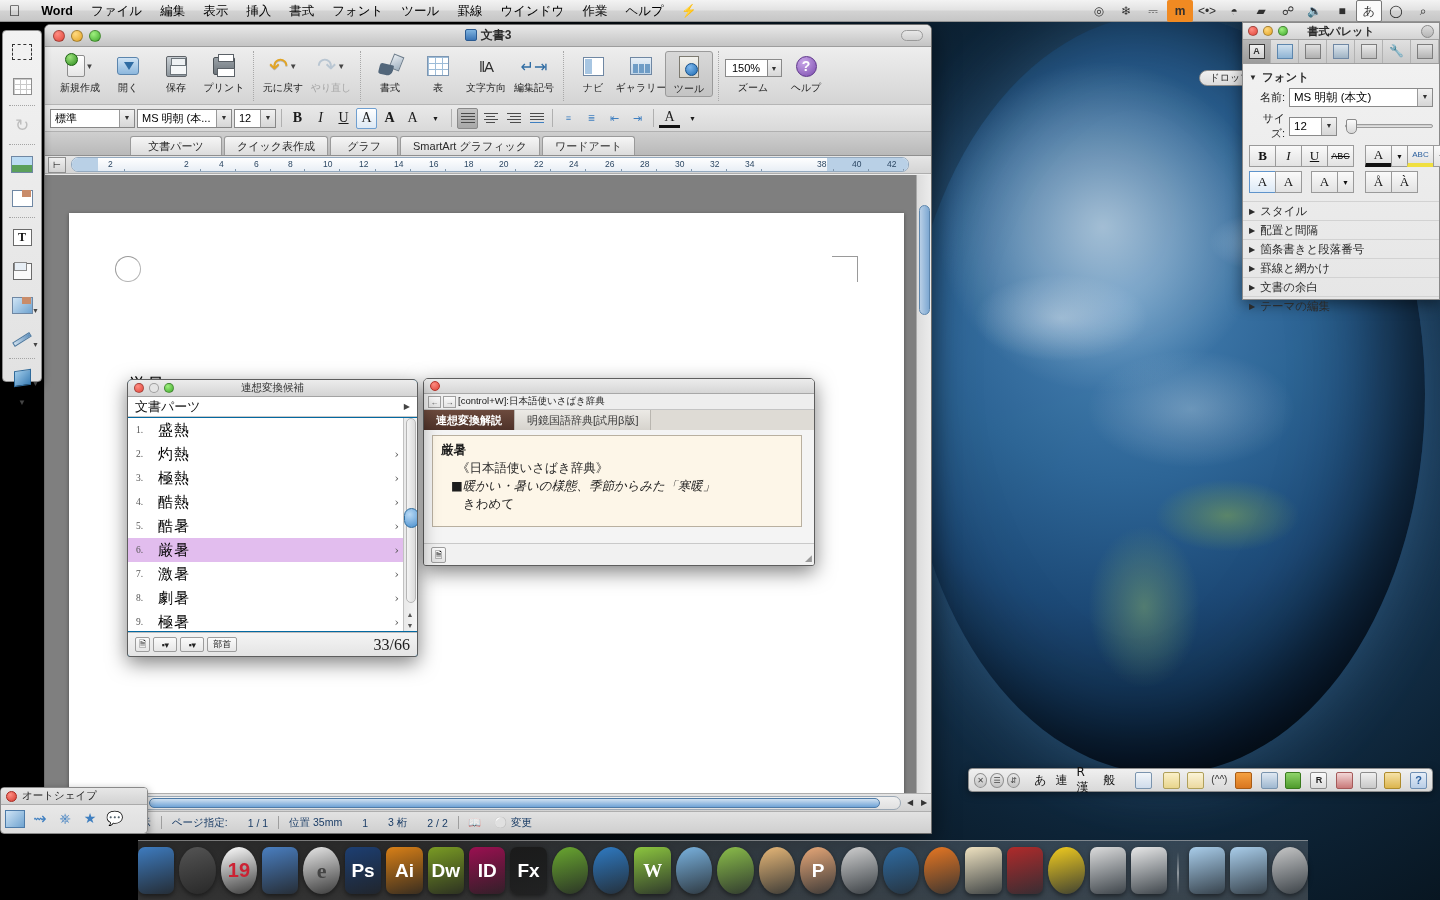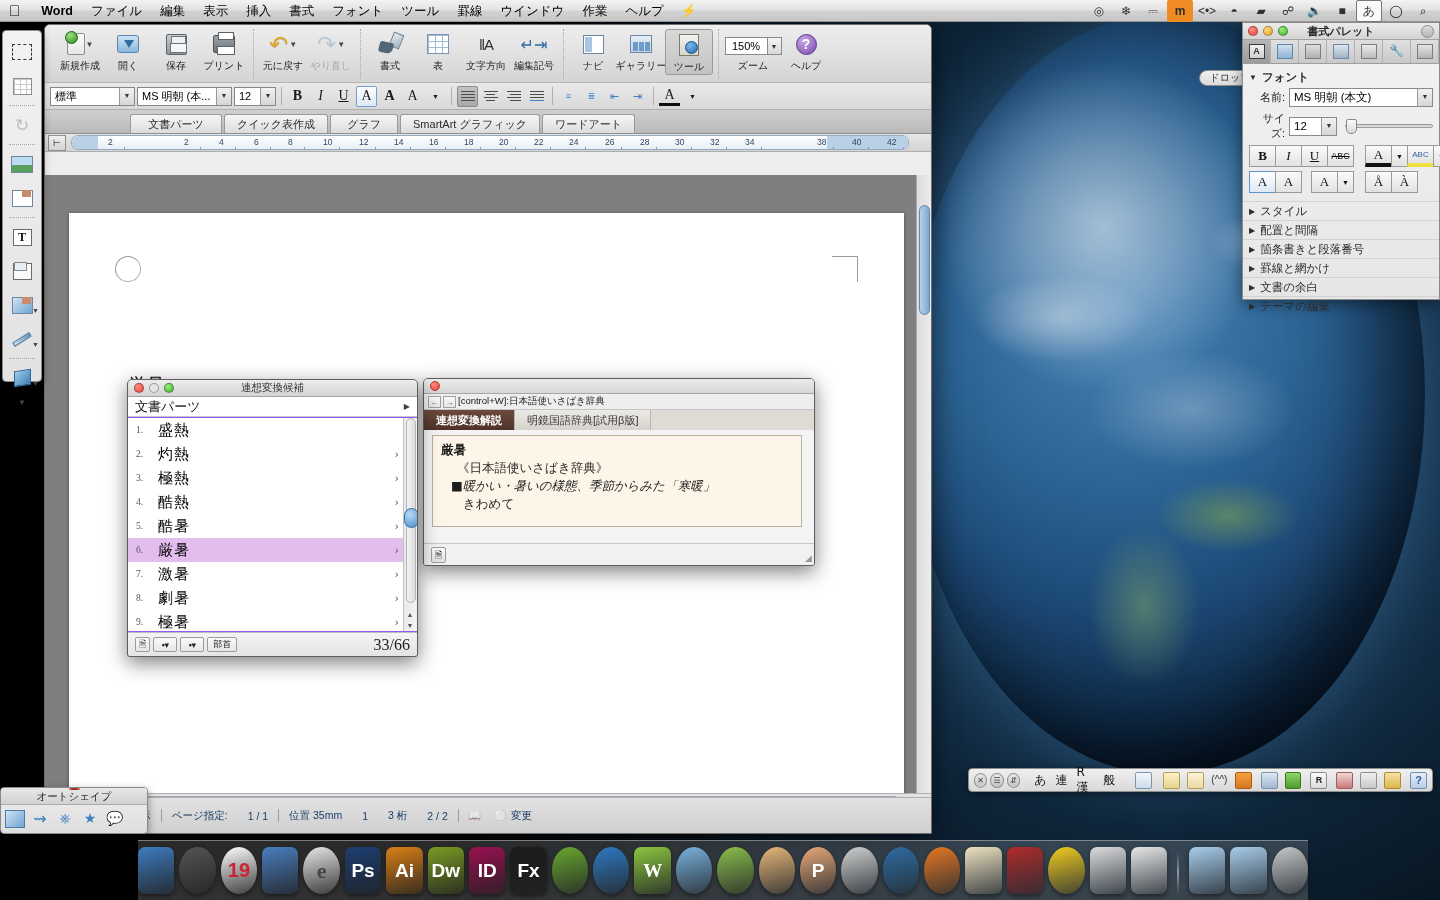--- a/index.html
+++ b/index.html
@@ -201,21 +201,21 @@
   #hscrollrow { position:absolute; left:0; right:0; bottom:22px; height:18px;
     background:linear-gradient(180deg,#e4e4e4,#d2d2d2); border-top:1px solid #aeaeae; display:flex; align-items:center; }
   .viewbtn { width:18px; height:16px; margin-left:2px; background:linear-gradient(180deg,#f2f2f2,#d5d5d5);
     border:1px solid #8f8f8f; }
   .viewbtn.act { background:linear-gradient(180deg,#cfe0f0,#9fc0e0); border-color:#5d86ad; }
   #htrack { flex:1; height:14px; margin:0 2px 0 6px; border-radius:7px;
     background:linear-gradient(180deg,#f0f0f0,#e0e0e0); border:1px solid #9ba8b5; position:relative; }
   #hthumb { position:absolute; left:57px; right:20px; top:1px; bottom:1px; border-radius:6px;
     background:linear-gradient(180deg,#cfe1f2,#6fa3d6); border:1px solid #4d7ba8; }
   .harr { width:14px; text-align:center; font-size:8px; color:#333; }
-  #statusbar { position:absolute; left:0; right:0; bottom:0; height:36px;
+  #statusbar { position:absolute; left:0; right:0; bottom:0; height:22px;
     background:linear-gradient(180deg,#e2e2e2,#cfcfcf); border-top:1px solid #aeaeae;
     display:flex; align-items:center; font-size:10.5px; color:#1b3d66; }
   #statusbar .st { padding:0 10px; white-space:nowrap; }
   #statusbar .sep2 { width:1px; height:13px; background:#9e9e9e; }
 
   
   #toolbox { position:absolute; left:2px; top:30px; width:40px; height:352px; z-index:200;
     background:linear-gradient(180deg,#f2f2f2,#e2e2e2); border:1px solid #8e8e8e; border-radius:4px;
     box-shadow:0 3px 10px rgba(0,0,0,.4); padding-top:4px; }
   #toolbox .tbi { height:34px; display:flex; align-items:center; justify-content:center; position:relative; }
@@ -236,30 +236,30 @@
     transform:skewY(-8deg);}
   .tbx-pen { width:20px;height:5px;background:linear-gradient(90deg,#cfe0ee,#5e8fbd);transform:rotate(-32deg);
     border:1px solid #4b789f;}
   .tbx-arr { font-size:7px; color:#444; position:absolute; right:2px; bottom:8px; }
 
   
   #autoshape { position:absolute; left:0; top:787px; width:148px; height:47px; z-index:210;
     background:linear-gradient(180deg,#eeeeee,#dedede); border:1px solid #8a8a8a; border-radius:4px;
     box-shadow:0 3px 9px rgba(0,0,0,.4); }
   #autoshape .ash-title { height:17px; display:flex; align-items:center;
-    background:linear-gradient(180deg,#e7e7e7,#d2d2d2); border-bottom:1px solid #aaa; border-radius:3px 3px 0 0;flex-direction:column; }
+    background:linear-gradient(180deg,#e7e7e7,#d2d2d2); border-bottom:1px solid #aaa; border-radius:3px 3px 0 0; }
   #autoshape .ash-close { width:11px;height:11px;border-radius:50%;margin:0 5px;
     background:radial-gradient(circle at 35% 30%,#ff8d82,#d33c31);border:1px solid #a8281f;}
   #autoshape .ash-lbl { font-size:10.5px; color:#222; }
   #autoshape .ash-row { display:flex; align-items:center; height:28px; padding-left:4px; gap:5px; }
   .ashi { width:20px;height:18px;position:relative; }
 
   
   #cand { position:absolute; left:127px; top:379px; width:291px; height:278px; z-index:260;
-    background:#8b5cf6; border:1px solid #5e5e5e; border-radius:5px 5px 3px 3px;
+    background:#0369a1; border:1px solid #5e5e5e; border-radius:5px 5px 3px 3px;
     box-shadow:0 6px 20px rgba(0,0,0,.5); overflow:hidden; }
   #cand .ctitle { height:17px; position:relative; display:flex; align-items:center;
     background:linear-gradient(180deg,#ececec,#d4d4d4); border-bottom:1px solid #a3a3a3; }
   #cand .clights { display:flex; gap:5px; margin-left:6px; }
   #cand .cl { width:10px;height:10px;border-radius:50%;border:1px solid rgba(0,0,0,.3); }
   #cand .cl.r{background:radial-gradient(circle at 35% 30%,#ff8d82,#e0453a);}
   #cand .cl.y{background:#e4e4e4;}
   #cand .cl.g{background:radial-gradient(circle at 35% 30%,#9ff07f,#3fa82c);}
   #cand .ctxt { position:absolute; left:0; right:0; text-align:center; font-size:10.5px; color:#333; }
   #cand .grouprow { height:20px; display:flex; align-items:center; padding:0 7px;
@@ -420,20 +420,31 @@
     <div class="sicon">🔈</div>
     <div class="sicon">■</div>
     <div class="sicon box">あ</div>
     <div class="sicon">◯</div>
     <div class="sicon">⌕</div>
   </div>
 </div>
 
 <div id="word">
 
+  <div id="titlebar">
+    <div class="tlights">
+      <div class="tl r"></div>
+      <div class="tl y"></div>
+      <div class="tl g"></div>
+    </div>
+    <div id="wtitle">
+      <span class="docicon"></span><span>文書3</span>
+    </div>
+    <div id="tb-pill"></div>
+  </div>
 
   <div id="toolbar">
     <div class="tbg">
       <div class="tbtn">
         <div class="gl">
             <span class="ic ic-doc"></span>
             <span class="tarrow">▼</span>
           </div>
         <div class="lb">新規作成</div>
       </div>

